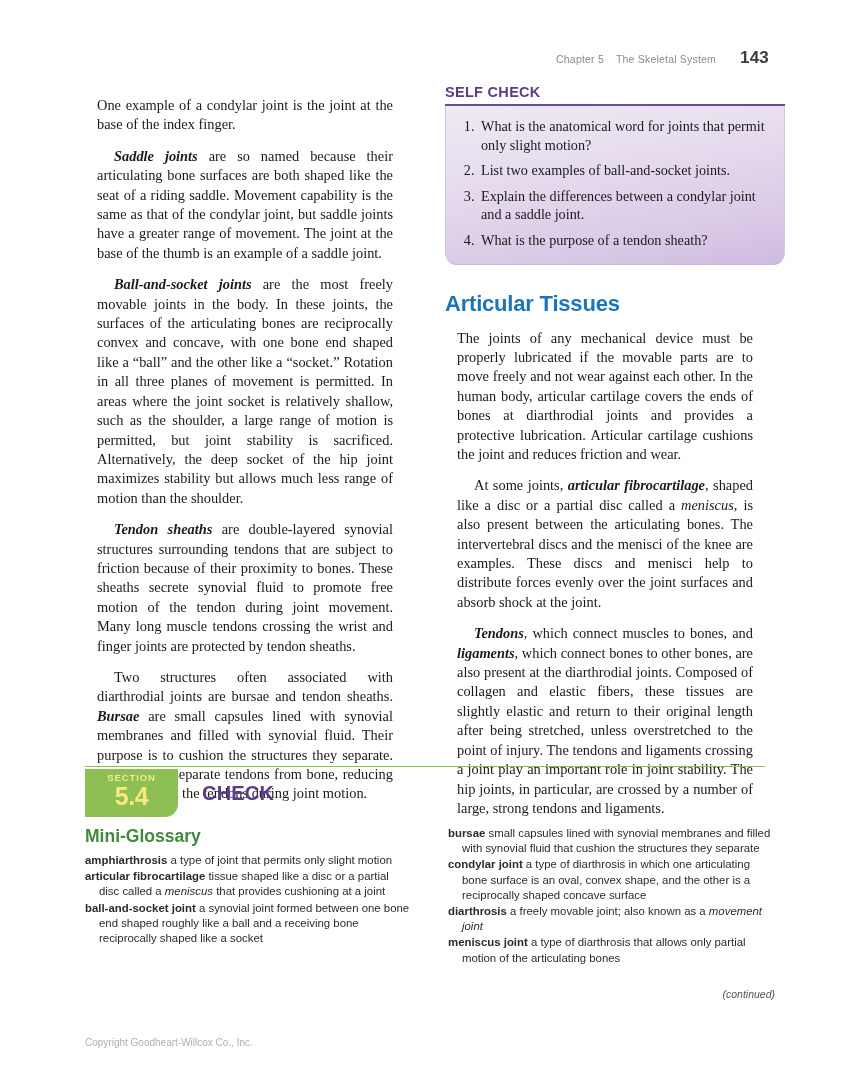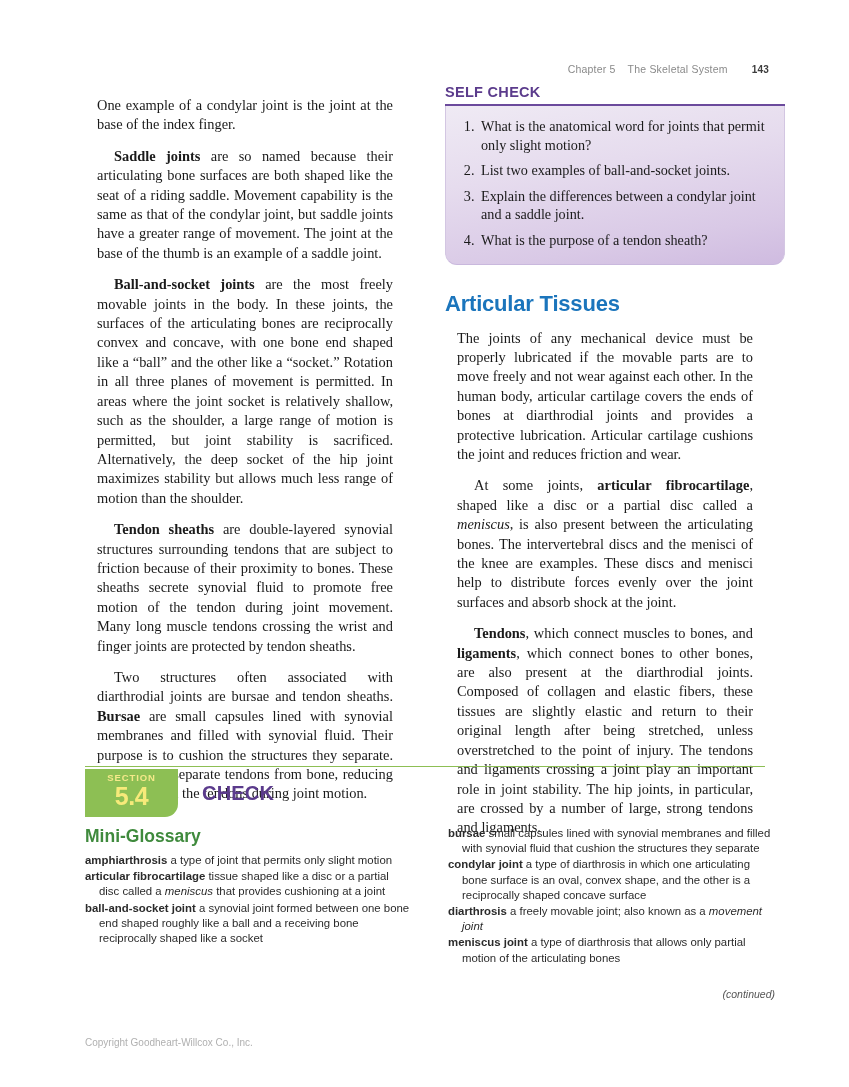--- a/index.html
+++ b/index.html
@@ -27,22 +27,21 @@
     font-family: "Liberation Sans", sans-serif;
     font-size: 10.5px;
     color: #8a8a8a;
     letter-spacing: 0.2px;
   }
   .running-head .rh-chapter { margin-right: 12px; }
   .running-head .rh-title { margin-right: 24px; }
   .running-head .rh-page {
     font-weight: bold;
     color: #3d3d3d;
-    font-size: 10px;
-    margin-top: 16px;
+    font-size: 17px;
   }
 
   
   .body-columns {
     position: absolute;
     top: 84px;
     left: 85px;
     width: 680px;
     height: 650px;
     display: flex;
@@ -55,20 +54,21 @@
     margin: 12px;
     font-size: 14.4px;
     line-height: 19.4px;
     text-align: justify;
     text-justify: inter-word;
     hyphens: manual;
   }
   p.para.indent { text-indent: 17px; }
   b.run-in {
     font-weight: bold;
+    font-style: italic;
   }
   i.term { font-style: italic; }
 
   
   .self-check {
     width: 340px;
     margin-bottom: 26px;
   }
   .self-check-title {
     font-family: "Liberation Sans", sans-serif;

